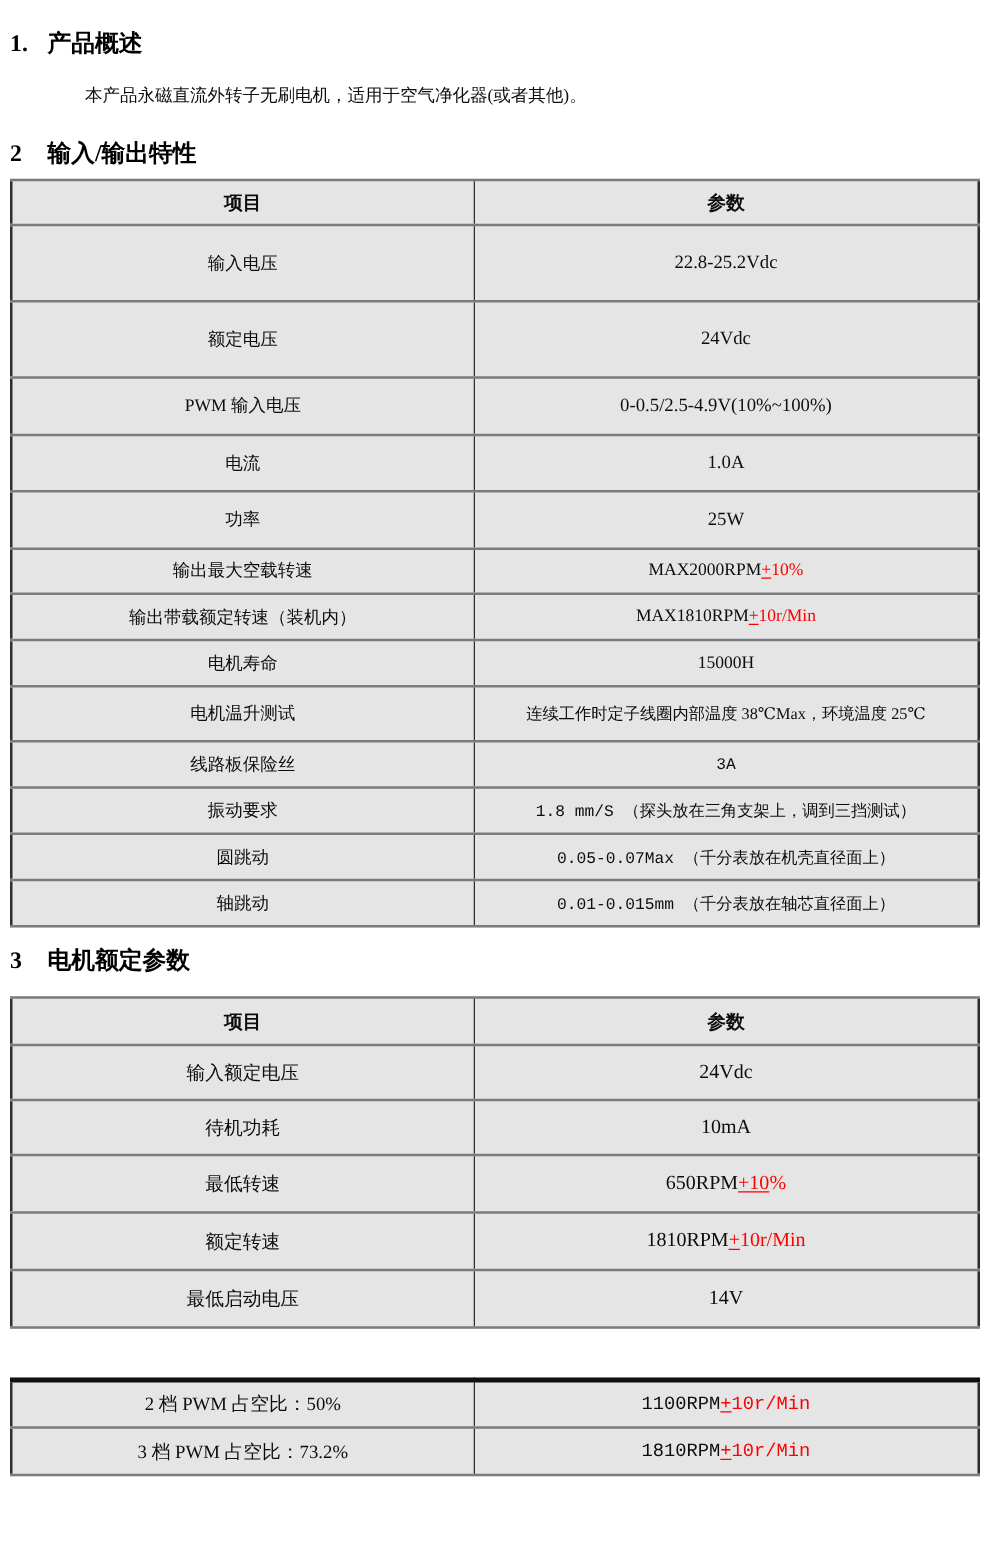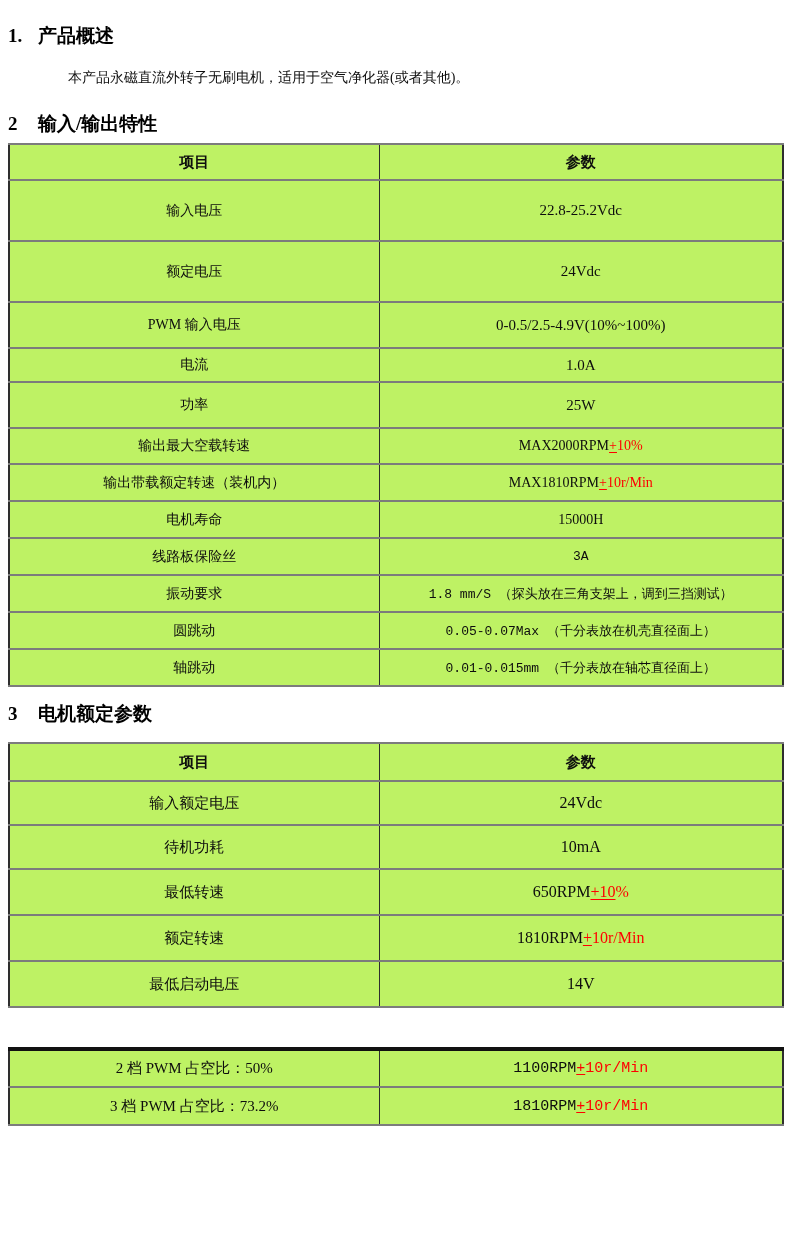--- a/index.html
+++ b/index.html
@@ -10,21 +10,21 @@
   }
   .doc { padding:24px 8px 0 8px; }
 
   .sec-heading { display:flex; align-items:baseline; font-weight:bold; font-size:19px; line-height:24px; color:#000; }
   .sec-num { display:inline-block; min-width:30px; }
   .sec1 { margin-top:0; }
   .intro { margin:21px 0 18px 60px; font-size:14px; line-height:18px; }
   .sec2 { margin-top:25px; }
   .sec3 { margin-top:15px; }
 
-  table { border-collapse:collapse; width:774px; table-layout:fixed; background:#bef264; }
+  table { border-collapse:collapse; width:774px; table-layout:fixed; background:#e5e5e5; }
   .spec-table { border:2px solid #2e2e2e; }
   col.c-item { width:370px; }
   col.c-val  { width:404px; }
   th, td {
     border-top:2px solid #7c7c7c; border-bottom:2px solid #7c7c7c;
     border-left:1px solid #2e2e2e; border-right:1px solid #2e2e2e;
     text-align:center; vertical-align:middle; padding:0 4px;
     overflow:hidden; white-space:nowrap;
   }
   th { font-size:15px; font-weight:bold; }
@@ -39,21 +39,21 @@
   .t3 td.val  { font-size:15px; font-family:"Liberation Mono","DejaVu Sans Mono",monospace; }
 
   .v-mono    { font-family:Liberation Serif, serif; font-size:14px !important; }
   .v-mono-sm { font-family:"Liberation Mono","DejaVu Sans Mono",monospace; font-size:13px !important;text-align:center; }
   .v-small   { font-size:13px !important; }
 
   .ru { color:#fe0000; text-decoration:underline; text-underline-offset:2px; }
   .rr { color:#fe0000; }
 
   .r36{height:36px}.r37{height:37px}.r38{height:38px}.r39{height:46px}
-  .r42{height:44px}.r43{height:61px}.r44{height:44px}.r45{height:34px}.r46{height:46px}
+  .r42{height:44px}.r43{height:61px}.r44{height:44px}.r45{height:45px}.r46{height:46px}
 </style>
 </head>
 <body>
 
 <div class="doc">
 
   <div class="sec-heading sec1">
     <span class="sec-num">1.</span>
     <span>产品概述</span>
   </div>
@@ -99,20 +99,24 @@
       <td class="item">输出最大空载转速</td>
       <td class="val v-mono"><span>MAX2000RPM</span><span class="ru">+</span><span class="rr">10%</span></td>
     </tr>
     <tr class="r37">
       <td class="item">输出带载额定转速（装机内）</td>
       <td class="val v-mono"><span>MAX1810RPM</span><span class="ru">+</span><span class="rr">10r/Min</span></td>
     </tr>
     <tr class="r37">
       <td class="item">电机寿命</td>
       <td class="val v-mono"><span>15000H</span></td>
+    </tr>
+    <tr class="r44">
+      <td class="item">电机温升测试</td>
+      <td class="val v-small"><span>连续工作时定子线圈内部温度 38℃Max，环境温度 25℃</span></td>
     </tr>
     <tr class="r37">
       <td class="item">线路板保险丝</td>
       <td class="val v-mono-sm"><span>3A</span></td>
     </tr>
     <tr class="r37">
       <td class="item">振动要求</td>
       <td class="val v-mono-sm"><span>1.8 mm/S （探头放在三角支架上，调到三挡测试）</span></td>
     </tr>
     <tr class="r37">

